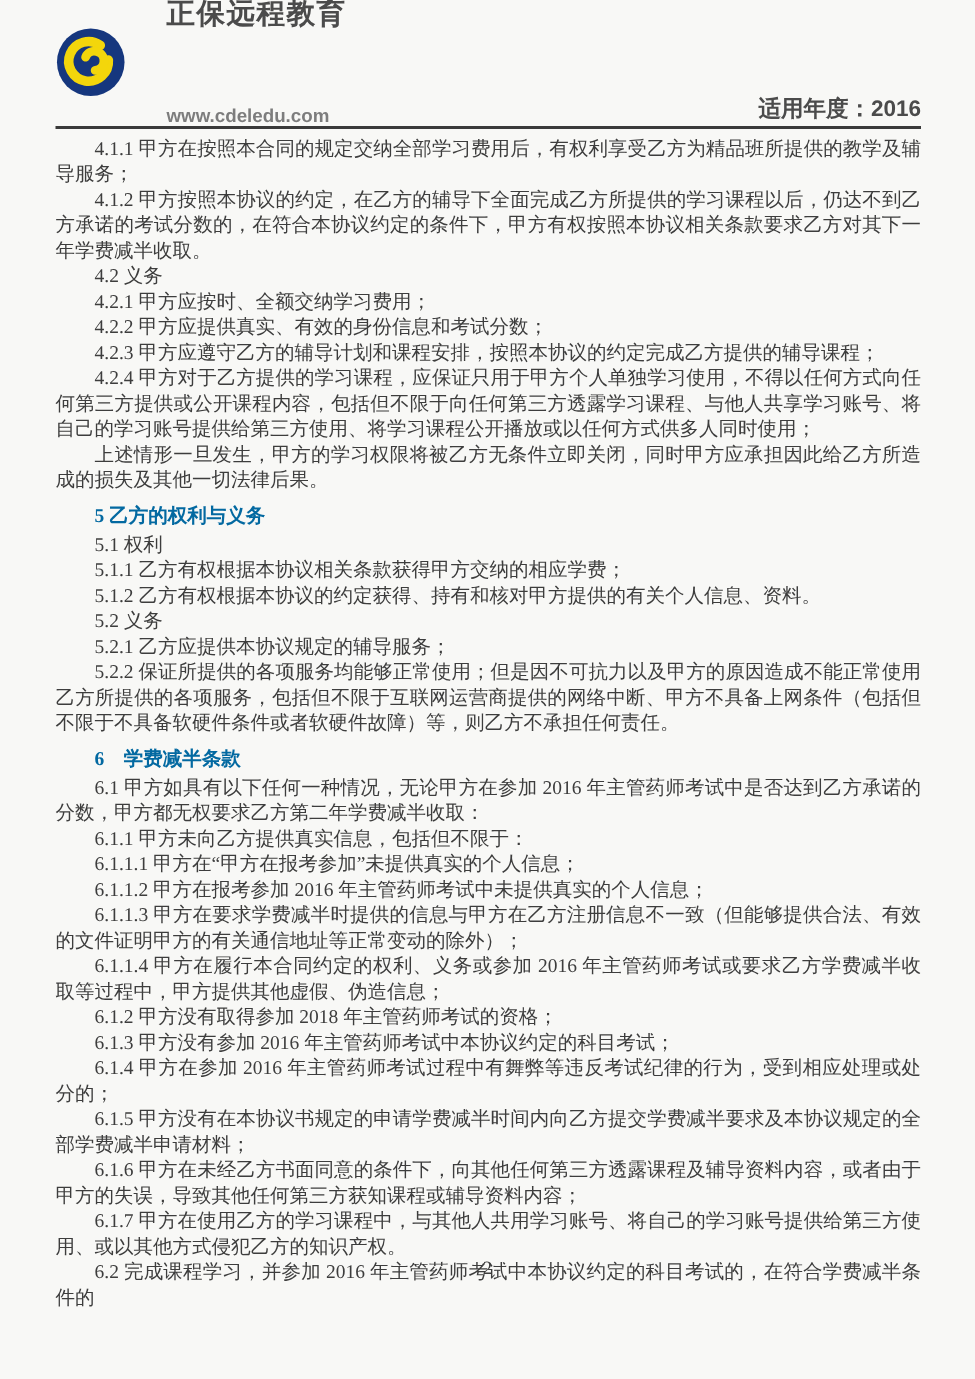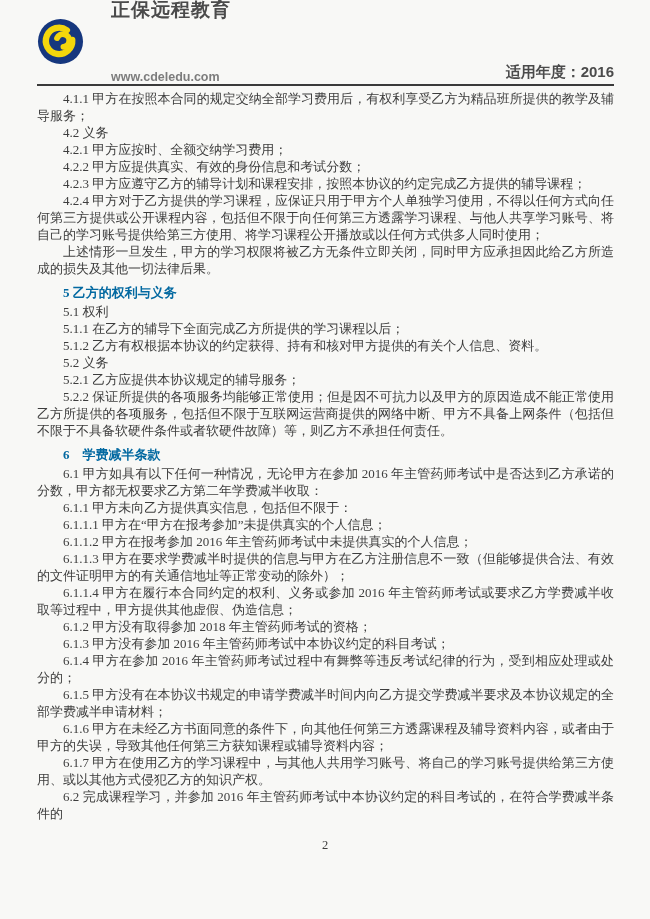--- a/index.html
+++ b/index.html
@@ -122,29 +122,30 @@
       </div>
     </div>
     <div class="year">适用年度：2016</div>
   </header>
 
   <div class="header-rule"></div>
 
   <main class="doc-body">
 
   <p class="block body">4.1.1 甲方在按照本合同的规定交纳全部学习费用后，有权利享受乙方为精品班所提供的教学及辅导服务；</p>
+      <p class="block body">4.1.2 甲方按照本协议的约定，在乙方的辅导下全面完成乙方所提供的学习课程以后，仍达不到乙方承诺的考试分数的，在符合本协议约定的条件下，甲方有权按照本协议相关条款要求乙方对其下一年学费减半收取。</p>
       <p class="block body">4.2 义务</p>
       <p class="block body">4.2.1 甲方应按时、全额交纳学习费用；</p>
       <p class="block body">4.2.2 甲方应提供真实、有效的身份信息和考试分数；</p>
       <p class="block body">4.2.3 甲方应遵守乙方的辅导计划和课程安排，按照本协议的约定完成乙方提供的辅导课程；</p>
       <p class="block body">4.2.4 甲方对于乙方提供的学习课程，应保证只用于甲方个人单独学习使用，不得以任何方式向任何第三方提供或公开课程内容，包括但不限于向任何第三方透露学习课程、与他人共享学习账号、将自己的学习账号提供给第三方使用、将学习课程公开播放或以任何方式供多人同时使用；</p>
       <p class="block body">上述情形一旦发生，甲方的学习权限将被乙方无条件立即关闭，同时甲方应承担因此给乙方所造成的损失及其他一切法律后果。</p>
       <p class="block heading">5 乙方的权利与义务</p>
       <p class="block body">5.1 权利</p>
-      <p class="block body">5.1.1 在乙方的辅导下全面完成乙方所提供的学习课程以后；</p>
+      <p class="block body">5.1.1 乙方有权根据本协议相关条款获得甲方交纳的相应学费；</p>
       <p class="block body">5.1.2 乙方有权根据本协议的约定获得、持有和核对甲方提供的有关个人信息、资料。</p>
       <p class="block body">5.2 义务</p>
       <p class="block body">5.2.1 乙方应提供本协议规定的辅导服务；</p>
       <p class="block body">5.2.2 保证所提供的各项服务均能够正常使用；但是因不可抗力以及甲方的原因造成不能正常使用乙方所提供的各项服务，包括但不限于互联网运营商提供的网络中断、甲方不具备上网条件（包括但不限于不具备软硬件条件或者软硬件故障）等，则乙方不承担任何责任。</p>
       <p class="block heading">6　学费减半条款</p>
       <p class="block body">6.1 甲方如具有以下任何一种情况，无论甲方在参加 2016 年主管药师考试中是否达到乙方承诺的分数，甲方都无权要求乙方第二年学费减半收取：</p>
       <p class="block body">6.1.1 甲方未向乙方提供真实信息，包括但不限于：</p>
       <p class="block body">6.1.1.1 甲方在“甲方在报考参加”未提供真实的个人信息；</p>
       <p class="block body">6.1.1.2 甲方在报考参加 2016 年主管药师考试中未提供真实的个人信息；</p>
       <p class="block body">6.1.1.3 甲方在要求学费减半时提供的信息与甲方在乙方注册信息不一致（但能够提供合法、有效的文件证明甲方的有关通信地址等正常变动的除外）；</p>

